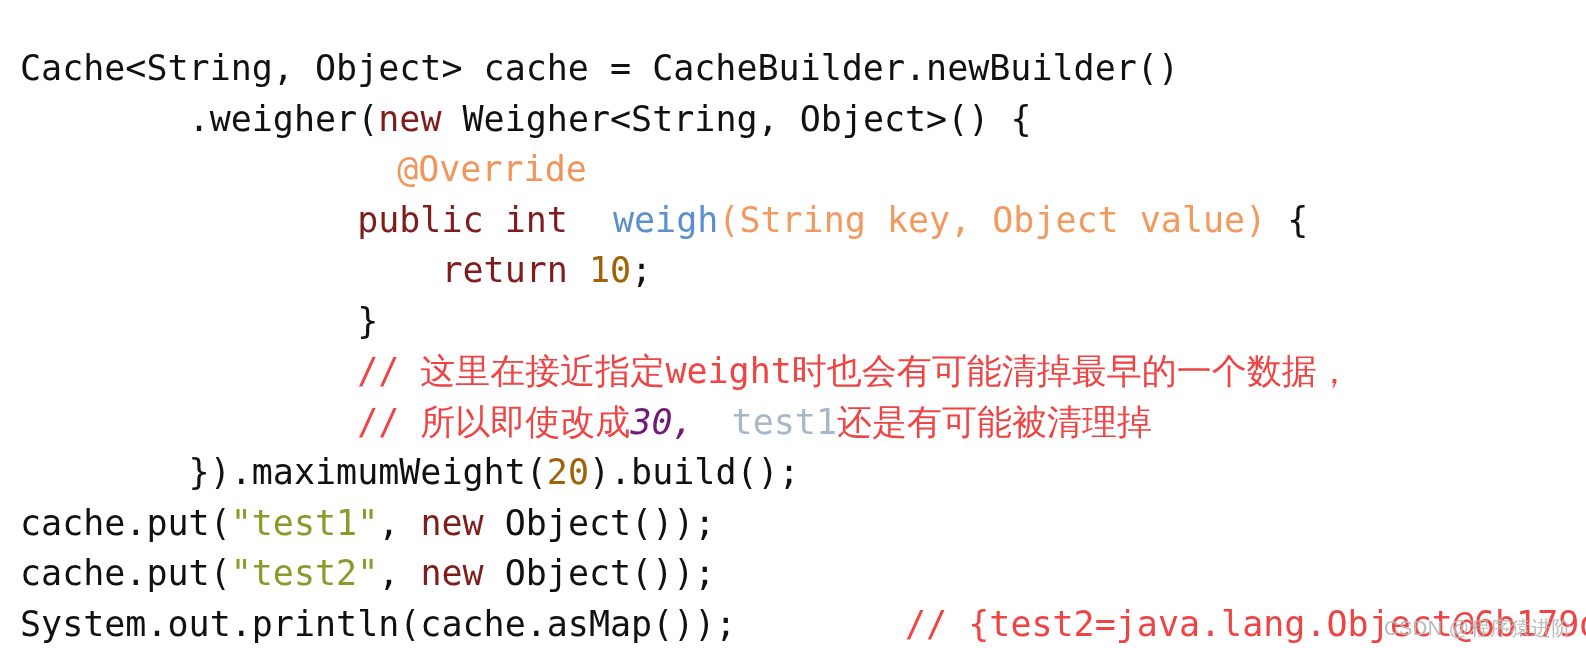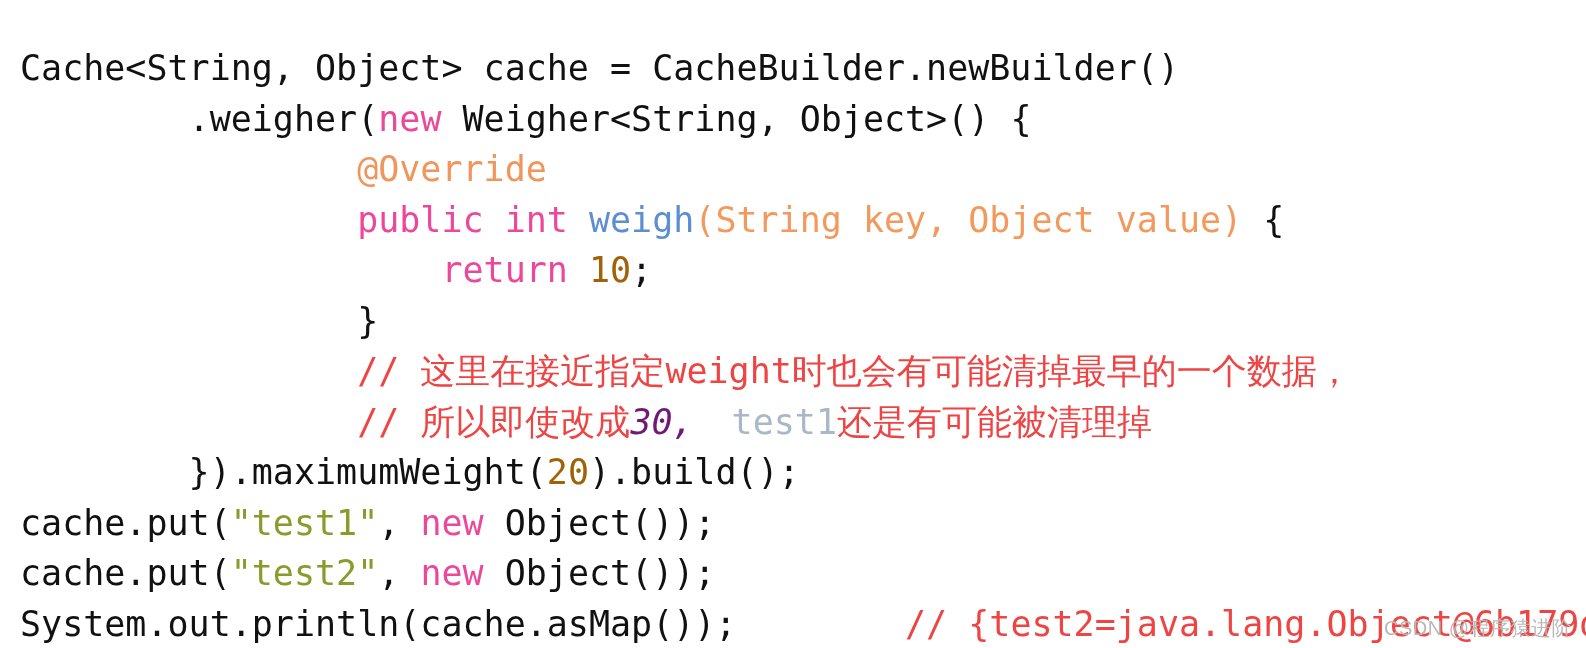--- a/index.html
+++ b/index.html
@@ -27,24 +27,24 @@
     line-height: 50.5px;
     letter-spacing: 0px;
     white-space: pre;
     color: #111111;
   }
   .code-line {
     height: 50.5px;
     white-space: pre;
   }
   .tok-plain   { color: #111111; }
-  .tok-keyword { color: #ec4899; }
-  .tok-anno    { color: #f0955c; }
+  .tok-keyword { color: #7f1d1d; }
+  .tok-anno    { color: #f0955c; margin-left: 40px; }
   .tok-type    { color: #f29a5e; }
-  .tok-method  { color: #5b8fd0; }
+  .tok-method  { color: #5b8fd0; margin-left: 24px; }
   .tok-number  { color: #a16207; }
   .tok-string  { color: #8a9a2b; }
   .tok-comment { color: #ef4444; }
   .tok-comment-num { color: #701a75; font-style: italic; }
   .tok-comment-id  { color: #a8b8c8; margin-left: 38px; }
 
   #watermark {
     position: absolute;
     right: 14px;
     bottom: 6px;

